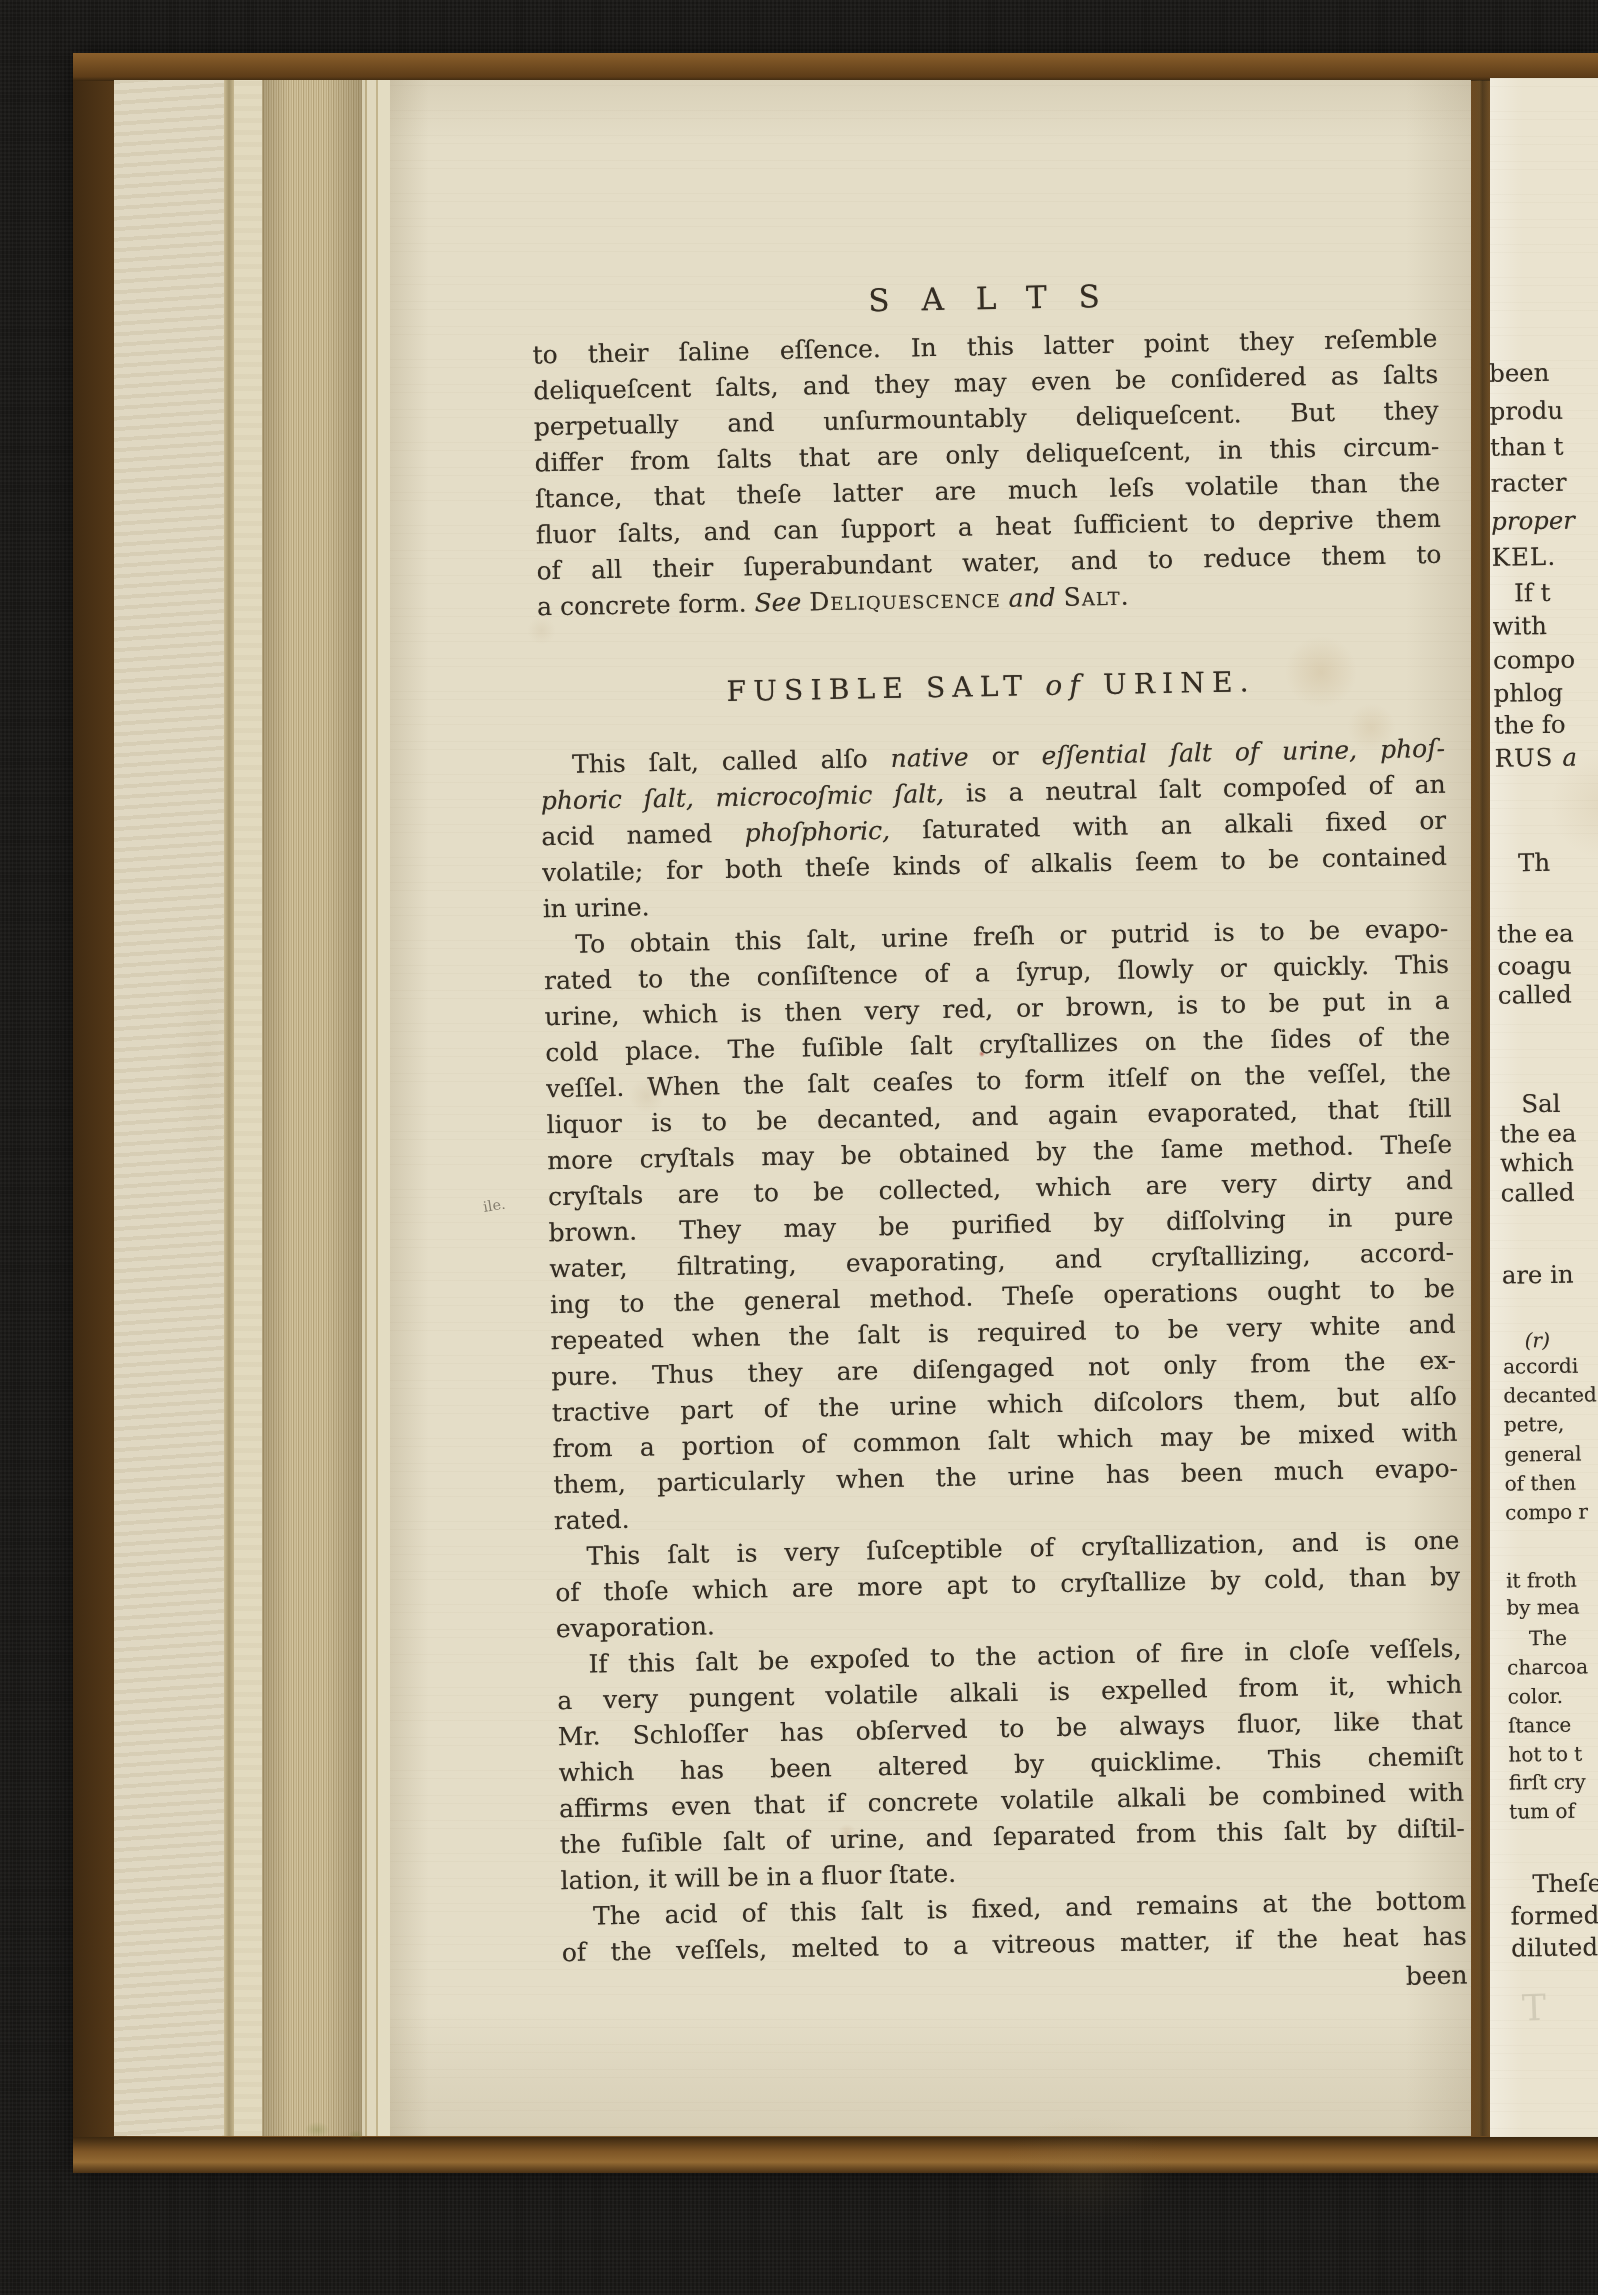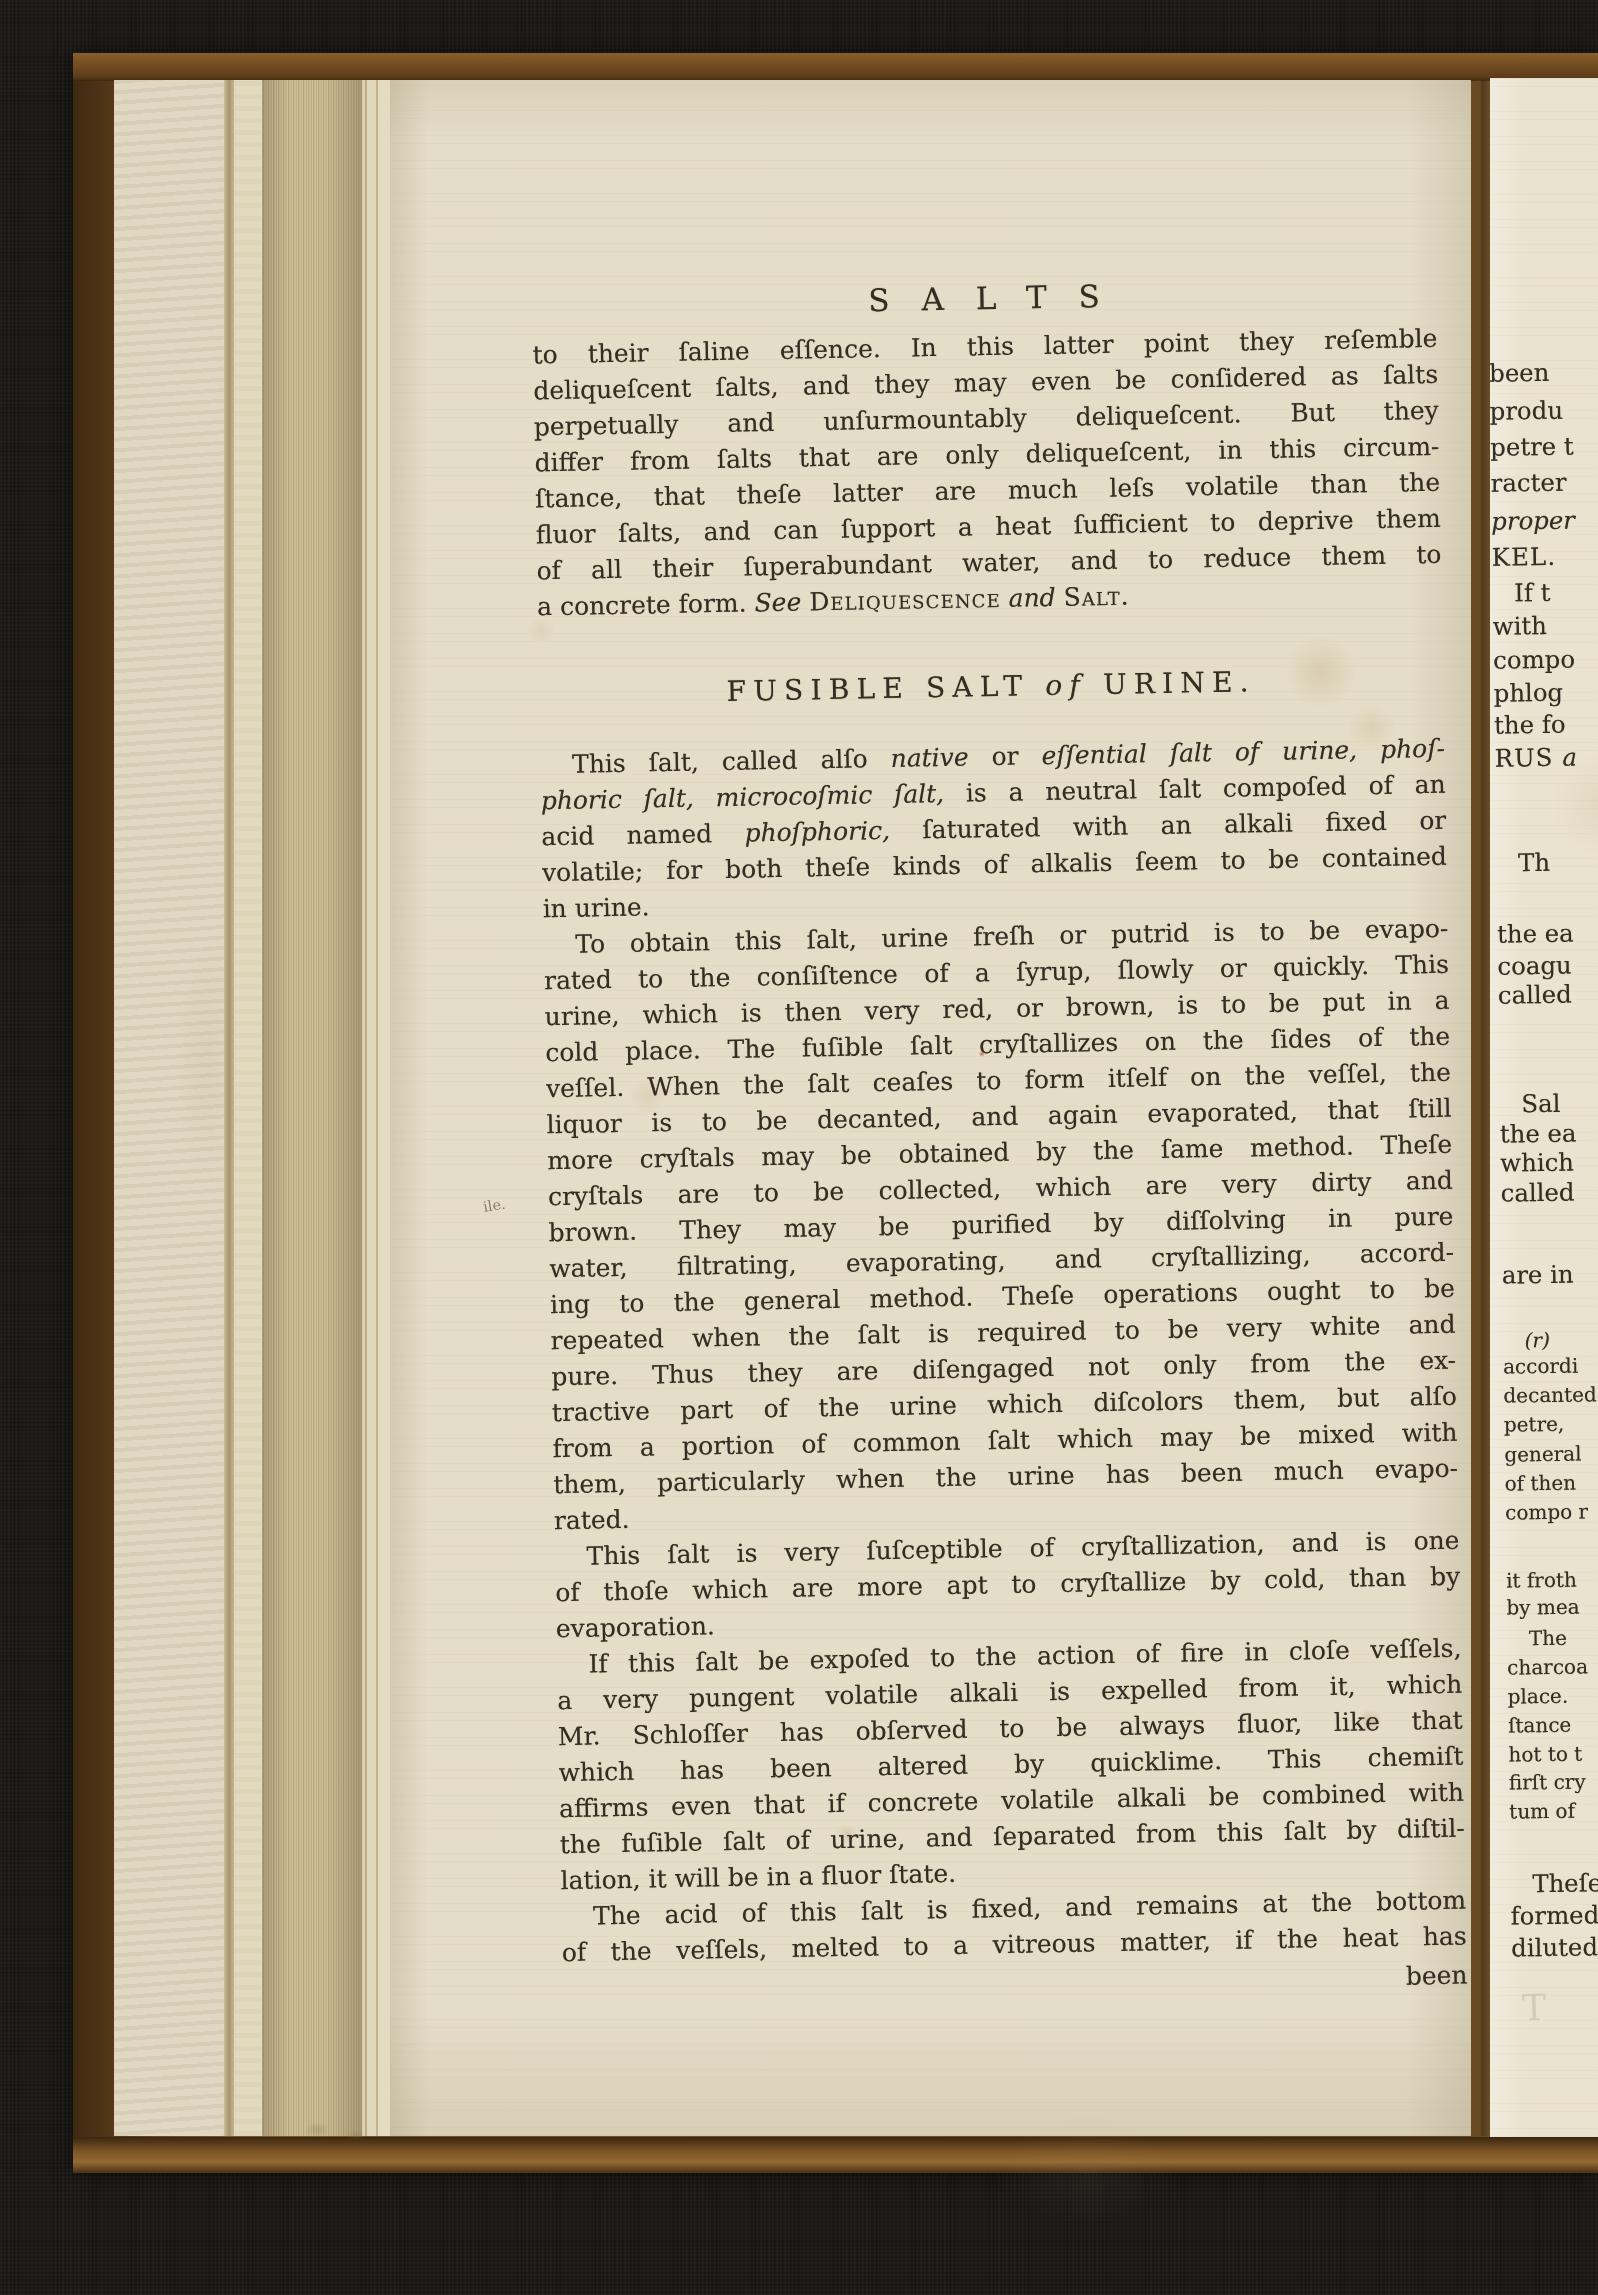--- a/index.html
+++ b/index.html
@@ -166,21 +166,21 @@
           <div class="line jl"><span>of the veſſels, melted to a vitreous matter, if the heat has</span></div>
         </div>
       </div>
     <div class="abs catchword">been</div>
     <div class="abs marginmark">ile.</div>
   </div>
 
   <div class="abs rtext" id="rfrag">
       <div class="rline" style="top: 358px;"><span>been</span></div>
       <div class="rline" style="top: 396px;"><span>produ</span></div>
-      <div class="rline" style="top: 432px;"><span>petre t</span></div>
+      <div class="rline" style="top: 432px;"><span>than t</span></div>
       <div class="rline" style="top: 468px;"><span>racter</span></div>
       <div class="rline" style="top: 506px;"><span class="it">proper</span></div>
       <div class="rline" style="top: 542px;"><span class="sc">KEL.</span></div>
       <div class="rline ind" style="top: 578px;"><span>If t</span></div>
       <div class="rline" style="top: 611px;"><span>with</span></div>
       <div class="rline" style="top: 645px;"><span>compo</span></div>
       <div class="rline" style="top: 678px;"><span>phlog</span></div>
       <div class="rline" style="top: 710px;"><span>the fo</span></div>
       <div class="rline" style="top: 743px;"><span class="sc">RUS </span><span class="it">a</span></div>
       <div class="rline ind" style="top: 848px;"><span>Th</span></div>
@@ -196,21 +196,21 @@
       <div class="rline f" style="top: 1354px;"><span>accordi</span></div>
       <div class="rline f" style="top: 1383px;"><span>decanted</span></div>
       <div class="rline f" style="top: 1412px;"><span>petre,</span></div>
       <div class="rline f" style="top: 1442px;"><span>general</span></div>
       <div class="rline f" style="top: 1471px;"><span>of then</span></div>
       <div class="rline f" style="top: 1500px;"><span>compo r</span></div>
       <div class="rline f" style="top: 1568px;"><span>it froth</span></div>
       <div class="rline f" style="top: 1595px;"><span>by mea</span></div>
       <div class="rline f ind" style="top: 1626px;"><span>The</span></div>
       <div class="rline f" style="top: 1655px;"><span>charcoa</span></div>
-      <div class="rline f" style="top: 1684px;"><span>place. </span></div>
+      <div class="rline f" style="top: 1684px;"><span>color. </span></div>
       <div class="rline f" style="top: 1713px;"><span>ſtance</span></div>
       <div class="rline f" style="top: 1742px;"><span>hot to t</span></div>
       <div class="rline f" style="top: 1770px;"><span>firſt cry</span></div>
       <div class="rline f" style="top: 1799px;"><span>tum of</span></div>
       <div class="rline ind" style="top: 1869px;"><span>Theſe</span></div>
       <div class="rline" style="top: 1901px;"><span>formed</span></div>
       <div class="rline" style="top: 1933px;"><span>diluted</span></div>
     </div>
   <div class="abs ghostT">T</div>
 </div>

